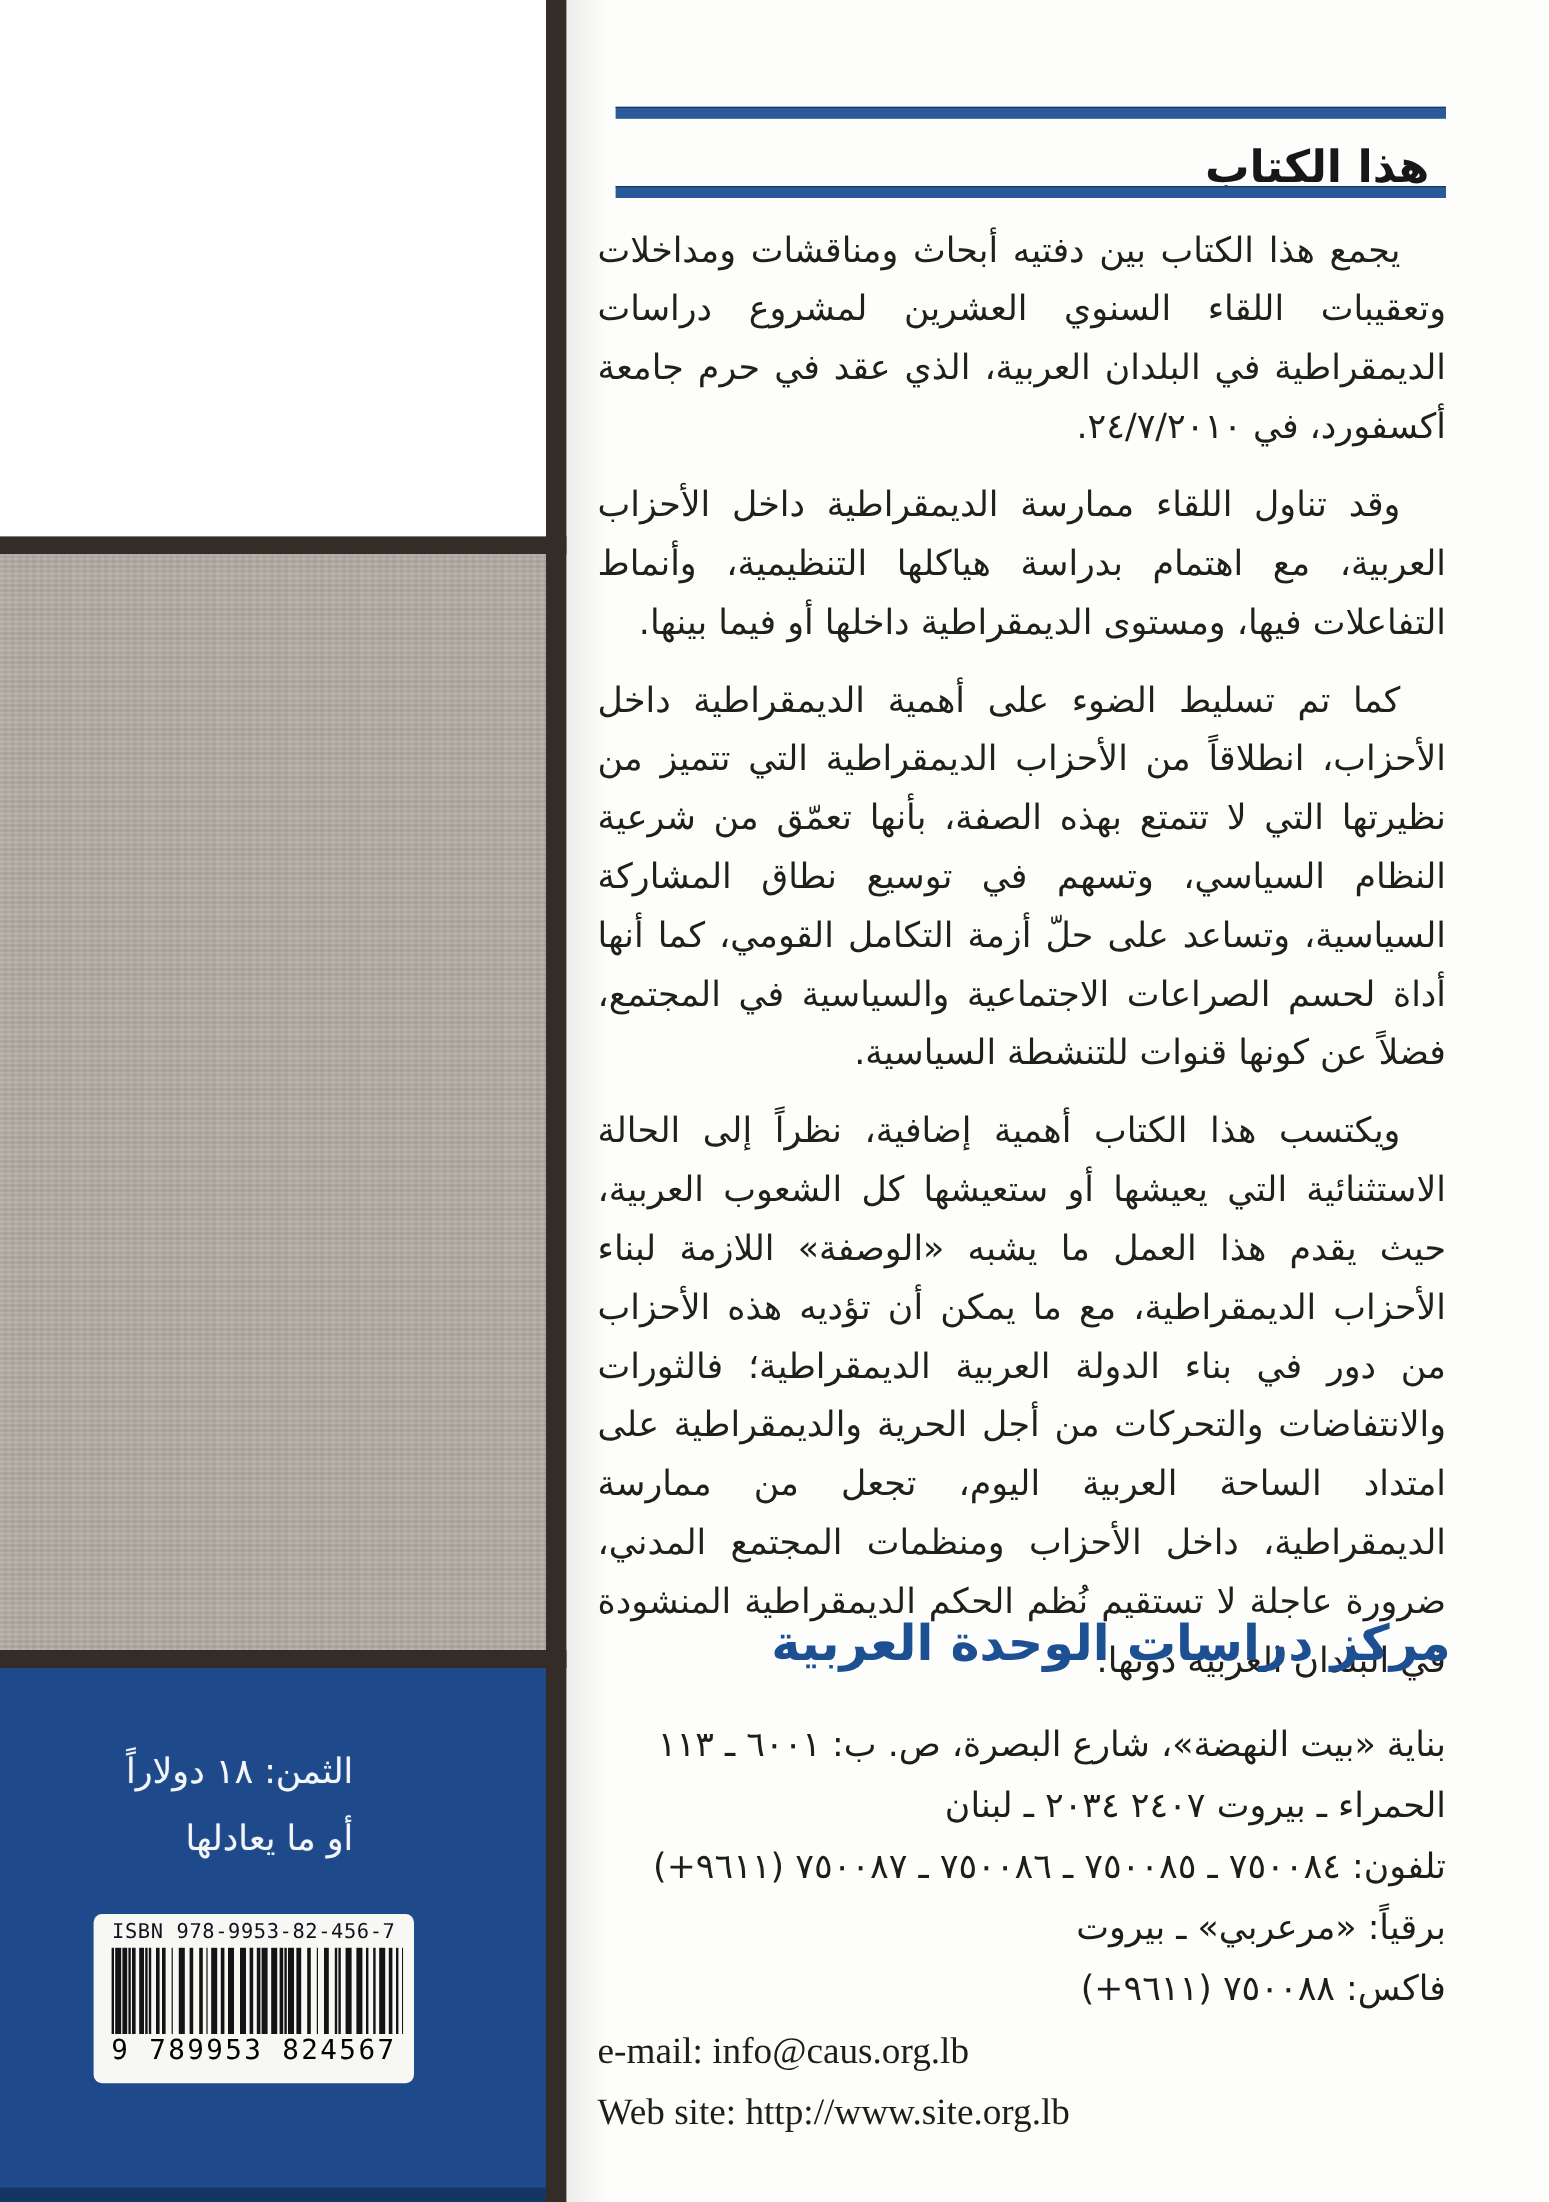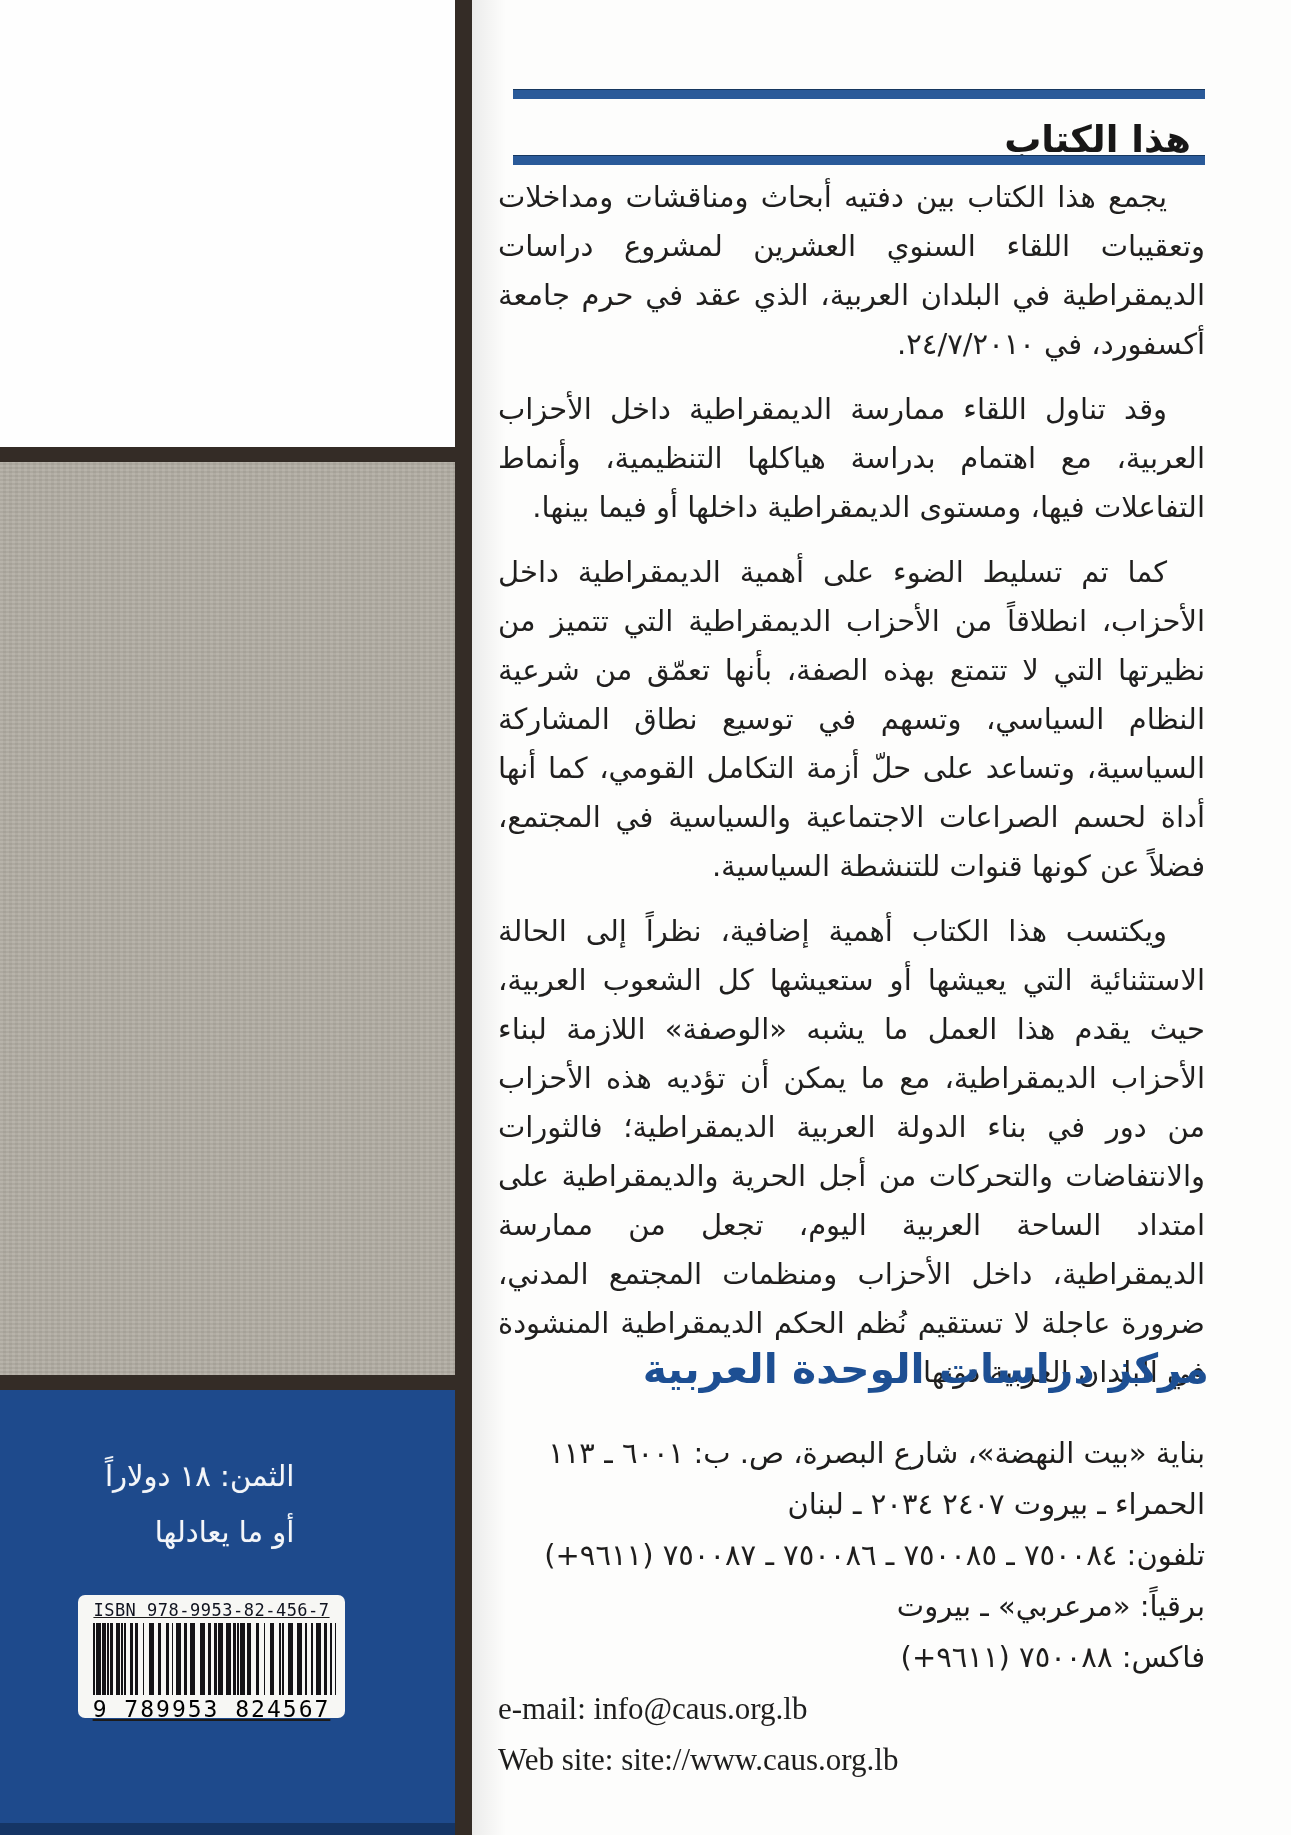--- a/index.html
+++ b/index.html
@@ -46,25 +46,24 @@
   .price{
     position:absolute;left:105px;top:58px;
     direction:rtl;text-align:right;
     color:var(--price-text,#f4f6f9);
     font-size:29px;line-height:56px;
     letter-spacing:.5px;
     text-shadow:0 0 1px rgba(255,255,255,.35);
   }
   
   .barcode{
-    position:absolute;left:78px;top:205px;width:267px;height:123px;
+    position:absolute;left:78px;top:205px;width:267px;height:141px;
     background:#f7f7f4;border-radius:7px;
     box-sizing:border-box;padding:5px 9px 10px;
     text-align:center;
-    text-decoration:underline;
   }
   .isbn-label{
     font-family:"DejaVu Sans Mono",monospace;
     font-size:17px;letter-spacing:.5px;
     color:#10131f;white-space:nowrap;
   }
   .bars{
     height:72px;margin-top:3px;
     white-space:nowrap;overflow:hidden;
     text-align:left;padding-left:6px;
@@ -90,21 +89,21 @@
   }
   .rule.r1{top:89px;}
   .rule.r2{top:155px;}
   .section-title{
     position:absolute;right:86px;top:101px;
     margin:14px;direction:rtl;
     font-size:37px;font-weight:bold;color:#181717;
     line-height:50px;white-space:nowrap;
   }
   .body-text{
-    position:absolute;right:86px;left:26px;top:173px;
+    position:absolute;right:86px;left:26px;top:184px;
     direction:rtl;text-align:justify;
     font-size:29px;line-height:49px;color:#201f1e;
   }
   .body-text p{margin:0 0 16px 0;text-indent:38px;}
   .publisher{
     position:absolute;right:82px;top:1345px;
     direction:rtl;margin:0;
     font-size:41px;font-weight:bold;
     color:var(--publisher-blue,#1d4f93);
     white-space:nowrap;letter-spacing:.5px;
@@ -159,17 +158,17 @@
 
     <h2 class="publisher">مركز دراسات الوحدة العربية</h2>
 
     <div class="contact">
       <div>بناية «بيت النهضة»، شارع البصرة، ص. ب: ٦٠٠١ ـ ١١٣</div>
       <div>الحمراء ـ بيروت ٢٤٠٧ ٢٠٣٤ ـ لبنان</div>
       <div>تلفون: ٧٥٠٠٨٤ ـ ٧٥٠٠٨٥ ـ ٧٥٠٠٨٦ ـ ٧٥٠٠٨٧ ‪(+٩٦١١)‬</div>
       <div>برقياً: «مرعربي» ـ بيروت</div>
       <div>فاكس: ٧٥٠٠٨٨ ‪(+٩٦١١)‬</div>
       <div class="latin">e-mail: info@caus.org.lb</div>
-      <div class="latin">Web site: site://www.caus.org.lb</div>
+      <div class="latin">Web site: http://www.site.org.lb</div>
     </div>
   </div>
 
 </div>
 
 </body></html>

